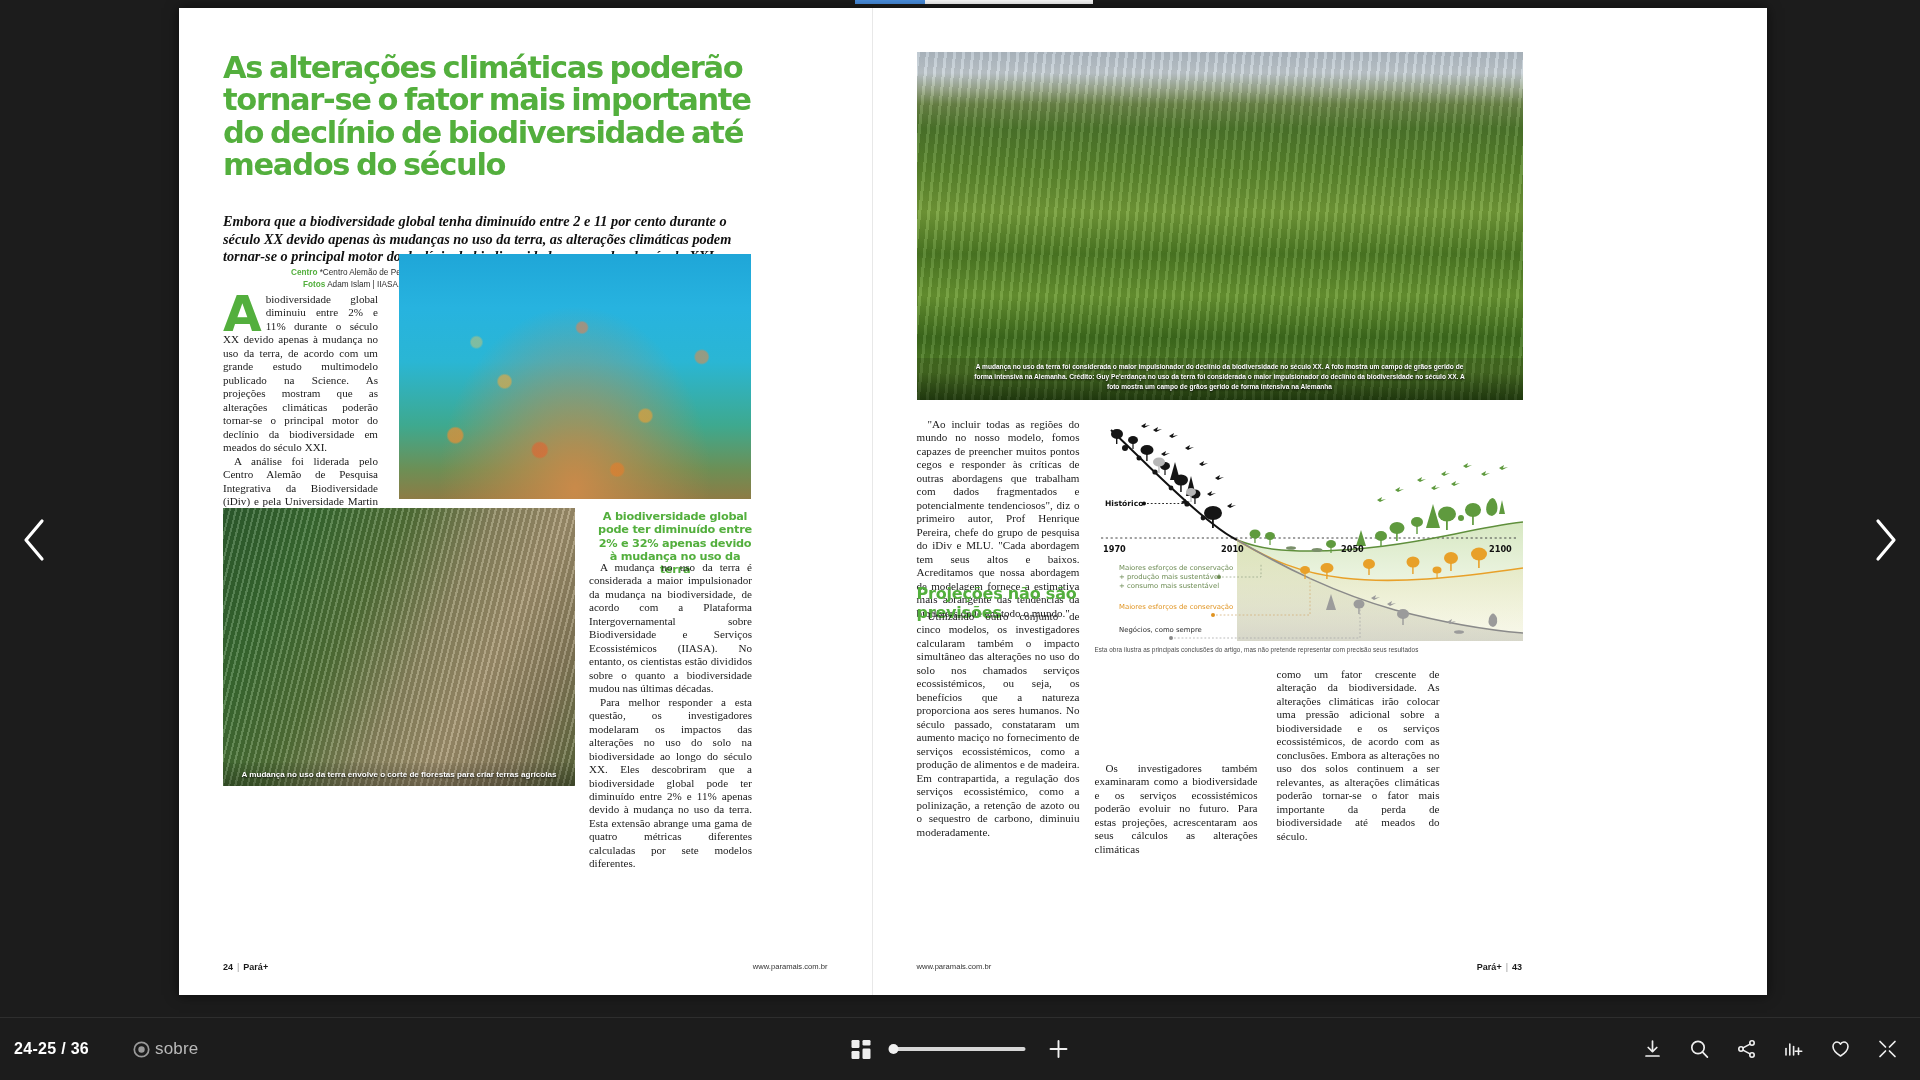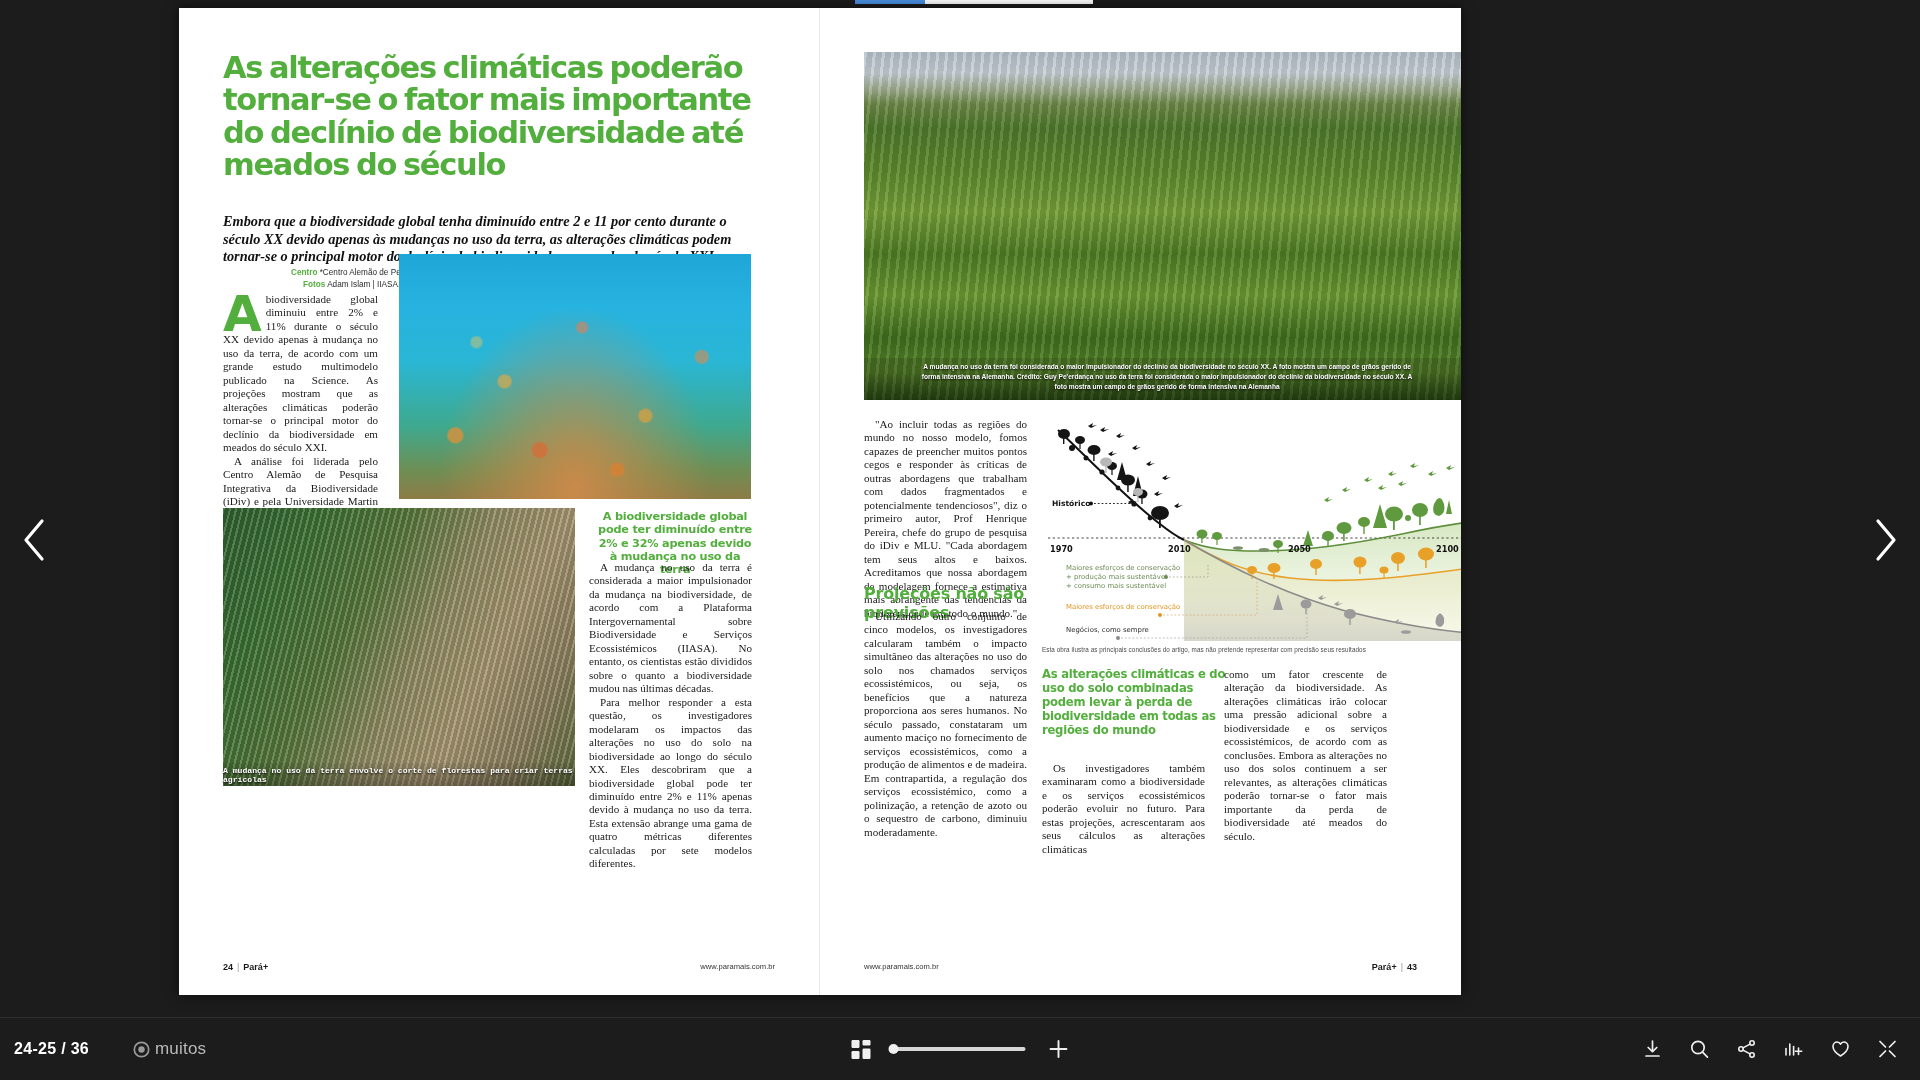--- a/index.html
+++ b/index.html
@@ -35,21 +35,21 @@
     color: #ffffff;
   }
   #prev-arrow { left: 8px; }
   #next-arrow { right: 8px; }
   .nav-arrow svg { display: block; }
 
   
   #spread {
     position: absolute;
     left: 179px; top: 8px;
-    width: 1282px; height: 987px;
+    width: 1588px; height: 987px;
     background: #ffffff;
     display: flex;
     box-shadow: 0 0 12px rgba(0,0,0,.6);
   }
   .page { position: relative; width: 693.5px; height: 987px; background:#fff; overflow:hidden;}
   #page-left { border-right: 1px solid #e8e8e8; }
 
   
   #headline {
     position: absolute; left: 44px; top: 44px; width: 530px;
@@ -113,21 +113,20 @@
     background:
       repeating-linear-gradient(104deg, rgba(255,255,255,.16) 0 2px, rgba(0,0,0,.12) 2px 6px),
       linear-gradient(118deg, #2f6130 0%, #3c7033 20%, #56763a 38%, #8f8a62 55%, #a59570 70%, #8a7e5c 85%, #5d6b3c 100%);
   }
   #defor-caption {
     position: absolute; left: 44px; top: 755px; width: 352px;
     height: 23px; display: flex; align-items: center; justify-content: center;
     color: #fff; font-size: 8.1px; font-weight: bold;
     text-shadow: 0 1px 2px rgba(0,0,0,.9);
     background: linear-gradient(180deg, rgba(0,0,0,.05), rgba(0,0,0,.28));
-    font-family: Liberation Mono, monospace;
   }
 
   #pullquote {
     position: absolute; left: 416px; top: 502px; width: 160px;
     color: #53af3d; font-family: "DejaVu Sans", sans-serif;
     font-weight: bold; font-size: 11.3px; line-height: 1.18;
     text-align: center; letter-spacing: -.25px;
   }
   #col-l2 { left: 410px; top: 553px; width: 163px; }
 
@@ -464,21 +463,20 @@
           <path d="M121,197 H215 V160" stroke="#d3b07a" stroke-width="0.8" fill="none" stroke-dasharray="1.8 2"></path>
 
           <text x="24" y="214" font-family="DejaVu Sans, sans-serif" font-size="6.9" fill="#2b2b2b">Negócios, como sempre</text>
           <circle cx="76" cy="220" r="2" fill="#8a8a8a"></circle>
           <path d="M79,220 H265 V190" stroke="#a9a9a9" stroke-width="0.8" fill="none" stroke-dasharray="1.8 2"></path>
         </svg>
       </div>
 
       <div id="info-caption">Esta obra ilustra as principais conclusões do artigo, mas não pretende representar com precisão seus resultados</div>
 
-      <div id="subhead-combo">As alterações climáticas e do uso do solo combinadas podem levar à perda de biodiversidade em todas as regiões do mundo</div>
 
       <div class="col" id="col-r3">
         <p>Os investigadores também examinaram como a biodiversidade e os serviços ecossistémicos poderão evoluir no futuro. Para estas projeções, acrescentaram aos seus cálculos as alterações climáticas</p>
       </div>
       <div class="col" id="col-r4">
         <p class="noind">como um fator crescente de alteração da biodiversidade. As alterações climáticas irão colocar uma pressão adicional sobre a biodiversidade e os serviços ecossistémicos, de acordo com as conclusões. Embora as alterações no uso dos solos continuem a ser relevantes, as alterações climáticas poderão tornar-se o fator mais importante da perda de biodiversidade até meados do século.</p>
       </div>
 
       <div class="folio" id="folio-right">
         <span class="brand">Pará+</span><span class="sep">|</span><span class="num">43</span>
@@ -490,21 +488,21 @@
   <div id="toolbar-divider"></div>
   <div id="toolbar">
 
     <div id="page-indicator">24-25 / 36</div>
 
     <div id="issuu-logo">
       <svg width="17" height="17" viewBox="0 0 17 17">
         <circle cx="8.5" cy="8.5" r="7.2" fill="none" stroke="#9a9a9a" stroke-width="1.7"></circle>
         <circle cx="8.5" cy="8.5" r="3.2" fill="#9a9a9a"></circle>
       </svg>
-      <span>muitos</span>
+      <span>sobre</span>
     </div>
 
     <div id="zoom-cluster">
       <div class="tb-icon">
         <svg width="21" height="21" viewBox="0 0 21 21" fill="#efefef">
           <rect x="1" y="1" width="8" height="8" rx="1.2"></rect>
           <rect x="12" y="1" width="8" height="5.5" rx="1.2"></rect>
           <rect x="1" y="12" width="8" height="8" rx="1.2"></rect>
           <rect x="12" y="9.5" width="8" height="10.5" rx="1.2"></rect>
         </svg>

